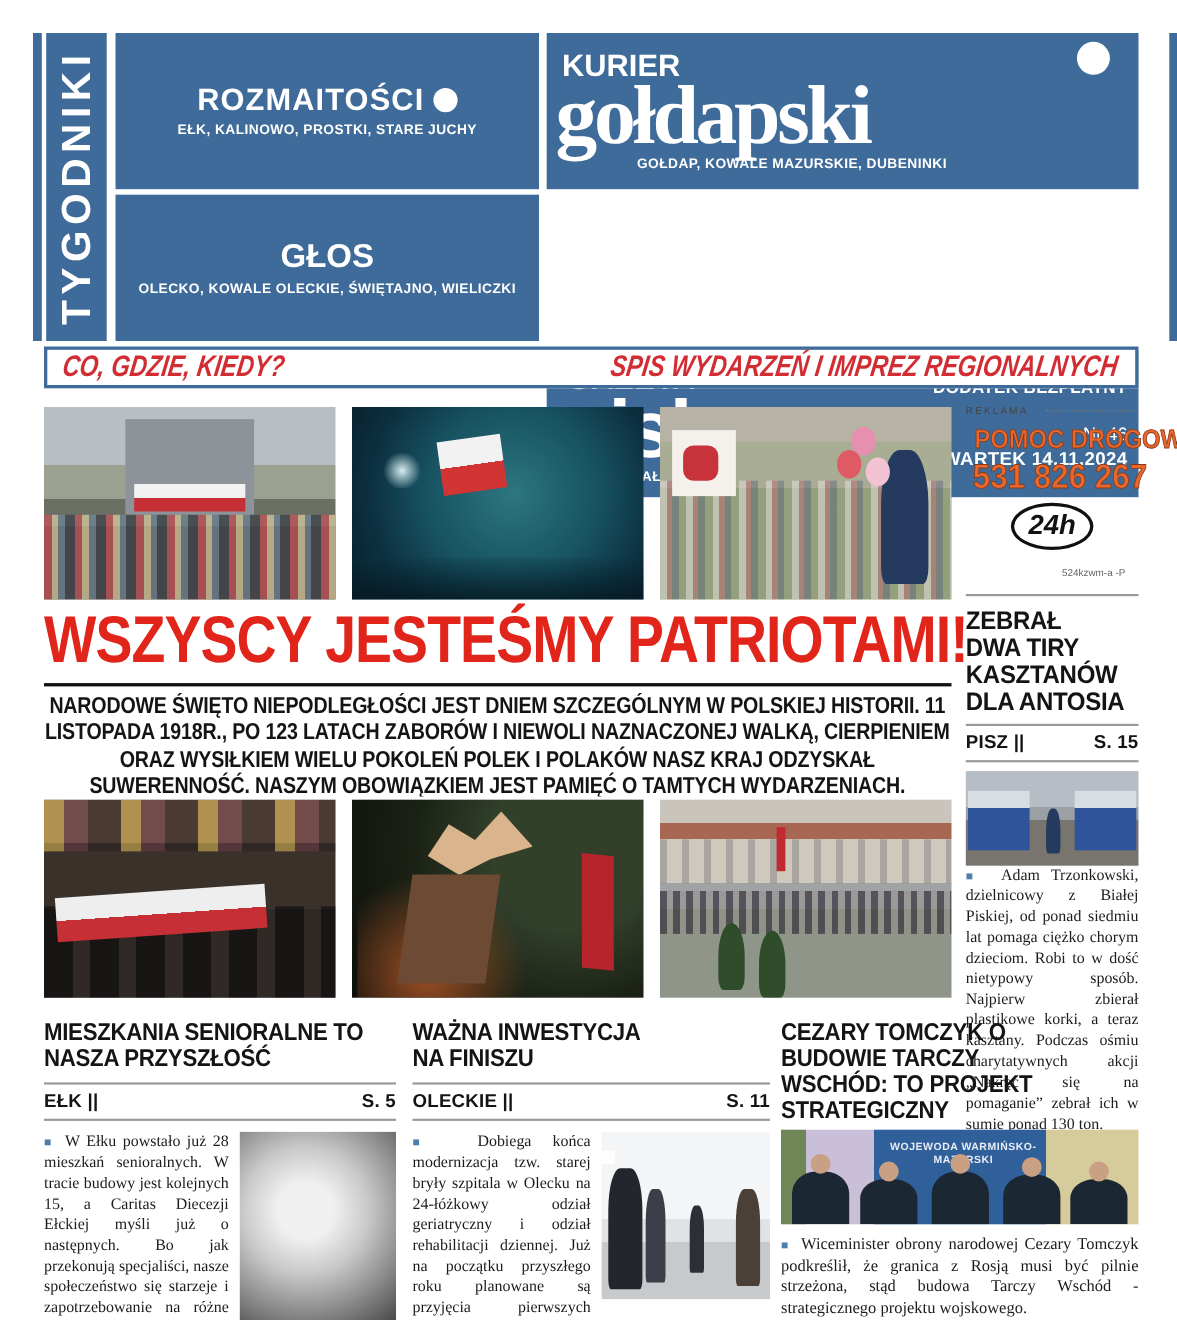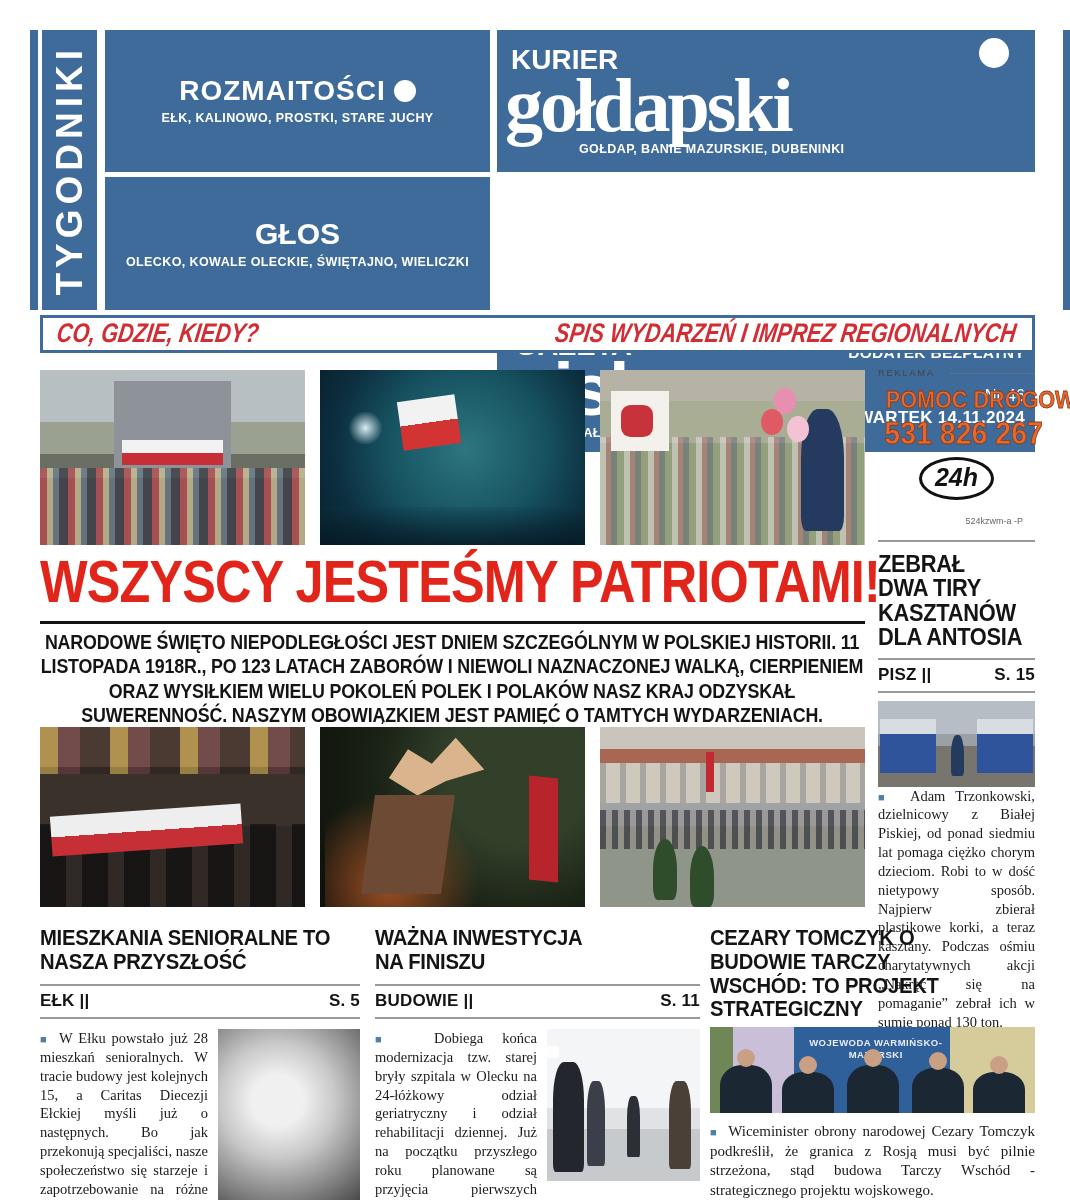--- a/index.html
+++ b/index.html
@@ -213,21 +213,21 @@
     <span class="kicker">ROZMAITOŚCI</span>
     <span class="i-dot"></span>
   </div>
   <div class="coverage">EŁK, KALINOWO, PROSTKI, STARE JUCHY</div>
 </div>
 
 <div class="abs mast-block b-goldapski" style="left:497px;top:30px;width:538px;height:142px;">
   <span class="big-dot"></span>
   <div class="kicker">KURIER</div>
   <div class="wordmark">gołdapski</div>
-  <div class="coverage">GOŁDAP, BANIE MAZURSKIE, DUBENINKI</div>
+  <div class="coverage">GOŁDAP, KOWALE MAZURSKIE, DUBENINKI</div>
 </div>
 
 <div class="abs mast-block b-olecka" style="left:105px;top:177px;width:385px;height:133px;">
   <div class="kicker">GŁOS</div>
   <div class="coverage">OLECKO, KOWALE OLECKIE, ŚWIĘTAJNO, WIELICZKI</div>
 </div>
 
 <div class="abs mast-block b-piska" style="left:497px;top:177px;width:538px;height:133px;">
   <div class="kicker">GAZETA</div>
   <div class="wordmark">piska</div>
@@ -332,21 +332,21 @@
   <div class="story-content">
     <p class="body-text" style="width:168px;">W Ełku powstało już 28 mieszkań senioralnych. W tracie budowy jest kolejnych 15, a Caritas Diecezji Ełckiej myśli już o następnych. Bo jak przekonują specjaliści, nasze społeczeństwo się starzeje i zapotrzebowanie na różne formy wsparcia i opieki nad seniorami będzie coraz większe.</p>
     <div class="inline-photo ph ph-senior" style="height:188px;"></div>
   </div>
 </div>
 
 <div class="abs story-col" style="left:375px;top:926px;width:325px;height:274px;">
   <div class="story-title">WAŻNA INWESTYCJA
 NA FINISZU</div>
   <div class="kick">
-    <span>BUDOWIE ||</span>
+    <span>OLECKIE ||</span>
     <span>S. 11</span>
   </div>
   <div class="story-content">
     <p class="body-text" style="width:162px;">Dobiega końca modernizacja tzw. starej bryły szpitala w Olecku na 24-łóżkowy odział geriatryczny i odział rehabilitacji dziennej. Już na początku przyszłego roku planowane są przyjęcia pierwszych pacjentów.</p>
     <div class="inline-photo ph ph-hospital" style="height:152px;">
       <div class="fig1"></div>
       <div class="fig2"></div>
       <div class="fig3"></div>
       <div class="fig4"></div>
     </div>

